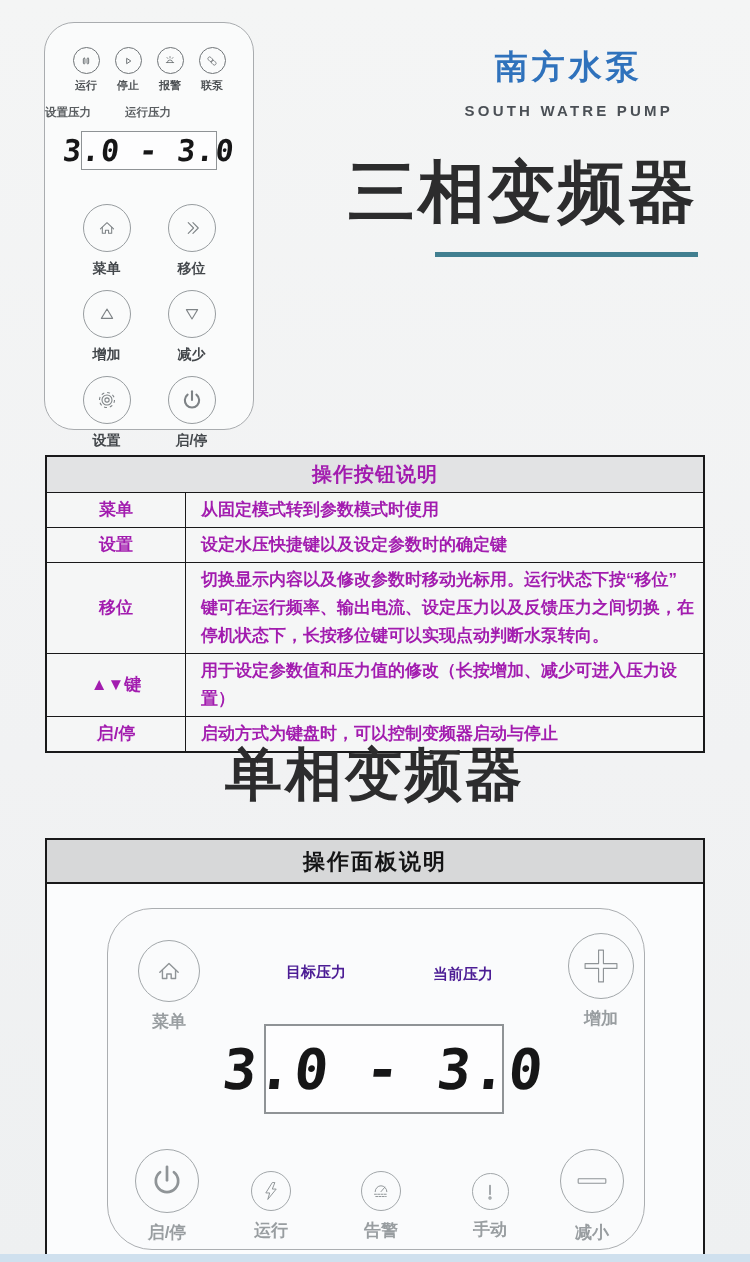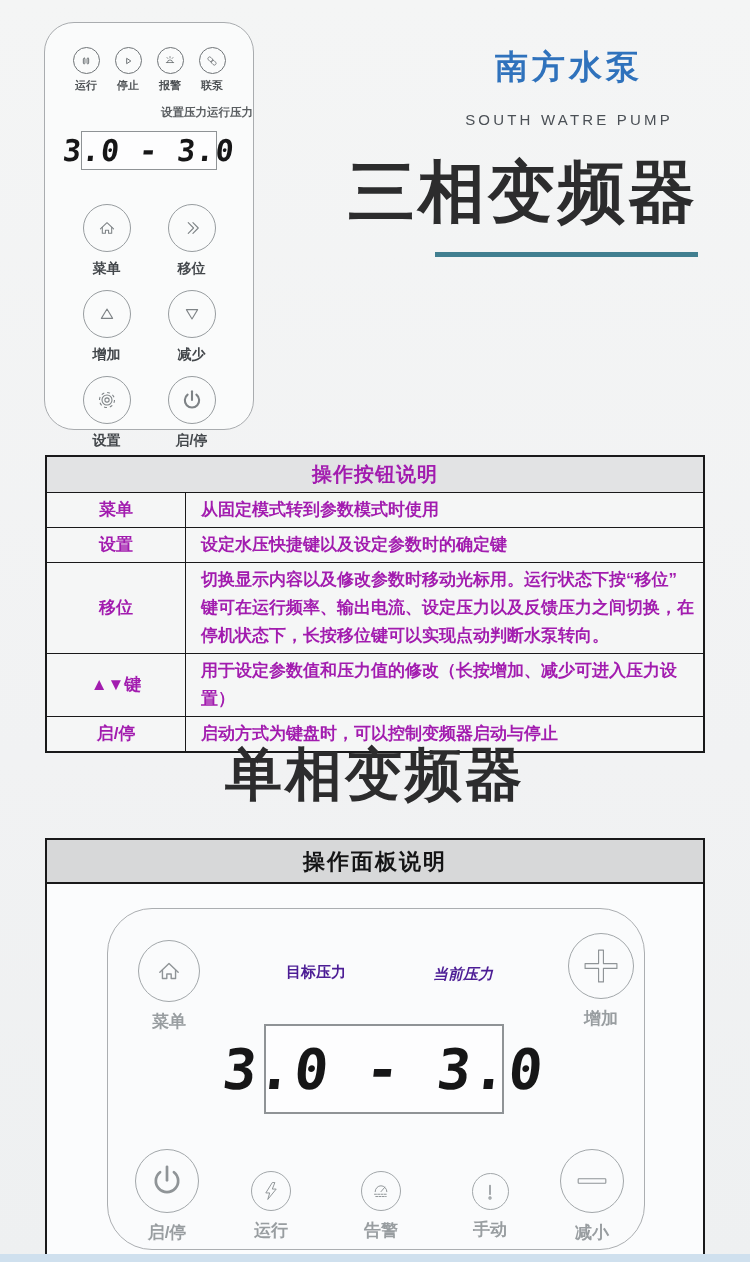--- a/index.html
+++ b/index.html
@@ -8,39 +8,39 @@
   #page { position:relative; width:750px; height:1262px; overflow:hidden; background:linear-gradient(180deg,#f4f5f5 0%,#f1f2f3 60%,#eef0f1 100%); }
 
   
   #remote-panel { position:absolute; left:44px; top:22px; width:210px; height:408px;
     background:#fafbfb; border:1px solid #a9acaf; border-radius:30px; }
   .rp-indicators { margin-top:24px; padding:0 20px; display:flex; justify-content:space-between; }
   .ind { display:flex; flex-direction:column; align-items:center; gap:4px; width:42px; color:#63686b; }
   .ind-circle { width:27px; height:27px; border:1.3px solid #6f7477; border-radius:50%;
     display:flex; align-items:center; justify-content:center; color:#6f7477; }
   .ind-label { font-size:11px; font-weight:700; color:#4d5154; }
-  .rp-pressure { margin-top:12px; display:flex; justify-content:flex-end; }
+  .rp-pressure { margin-top:12px; display:flex; justify-content:flex-start; gap:34px; }
   .rp-pressure span { font-size:11.5px; font-weight:700; color:#5a5e61; }
   .lcd { background:#fdfdfe; border:1.5px solid #8f9396; display:flex; align-items:center; justify-content:center; }
   #rp-lcd { width:136px; height:39px; margin:11px auto 0; }
   .lcd-text { font-family:"DejaVu Sans Mono",monospace; font-weight:bold; color:#161617;
     transform:skewX(-6deg); letter-spacing:1px; white-space:nowrap; }
   #rp-lcd .lcd-text { font-size:30px; }
   .rp-grid { margin-top:34px; display:grid; grid-template-columns:48px 48px; column-gap:37px;
     justify-content:center; row-gap:12px; }
   .rp-btn { display:flex; flex-direction:column; align-items:center; }
   .circle-btn { border:1px solid #989da0; border-radius:50%; display:flex; align-items:center;
     justify-content:center; color:#7e8386; background:transparent; }
   .rp-btn .circle-btn { width:48px; height:48px; }
   .rp-btn-label { margin-top:8px; font-size:14px; font-weight:700; color:#43474b; white-space:nowrap; }
 
   
   #brand { position:absolute; right:77px; top:45px; text-align:center; }
   #brand-logo { font-size:33px; font-weight:700; letter-spacing:4px; color:#2f72bc; }
-  #brand-sub { margin-top:21px; font-size:15px; font-weight:400; letter-spacing:3.2px; color:#4b5056; }
+  #brand-sub { margin-top:12px; font-size:15px; font-weight:700; letter-spacing:3.2px; color:#4b5056; }
   #hero-title { position:absolute; right:52px; top:147px; font-size:67px; font-weight:800;
     letter-spacing:3px; color:#2c2c2d; white-space:nowrap; }
   #hero-divider { position:absolute; left:435px; top:252px; width:263px; height:5px; background:#417f90; }
   #hero-desc { position:absolute; right:52px; top:281px; text-align:right; font-size:26px;
     line-height:33.5px; letter-spacing:1px; font-weight:600; color:#333436; }
 
   
   #btn-table-wrap { position:absolute; left:45px; top:455px; width:660px; }
   table { border-collapse:collapse; width:660px; border:2.5px solid #19191a; }
   th,td { border:1.5px solid #19191a; color:#a21caf; }
@@ -235,21 +235,21 @@
           <span class="circle-btn" style="width:62px; height:62px;">
             <svg width="42" height="42" viewBox="0 0 48 48" fill="none" stroke="currentColor" stroke-width="1.6" stroke-linecap="round" stroke-linejoin="round">
               <path d="M13.5,25.5 L24,15.5 L34.5,25.5"></path>
               <path d="M16.5,23 V32.5 H21.5 V27.5 H26.5 V32.5 H31.5 V23"></path>
             </svg>
           </span>
           <span class="panel-btn-label">菜单</span>
         </div>
 
         <div class="pp-label" style="left:148px; top:54px;">目标压力</div>
-        <div class="pp-label" style="left:295px; top:56px;font-style:italic;">当前压力</div>
+        <div class="pp-label" style="left:295px; top:56px;">当前压力</div>
 
         <div class="panel-btn" style="left:448px; top:24px;">
           <span class="circle-btn" style="width:66px; height:66px;">
             <svg width="50" height="50" viewBox="0 0 66 66" fill="none" stroke="currentColor" stroke-width="1.5" stroke-linejoin="round">
               <path d="M29.8,12 h6.4 v17.8 H54 v6.4 H36.2 V54 h-6.4 V36.2 H12 v-6.4 h17.8 Z"></path>
             </svg>
           </span>
           <span class="panel-btn-label">增加</span>
         </div>
 

